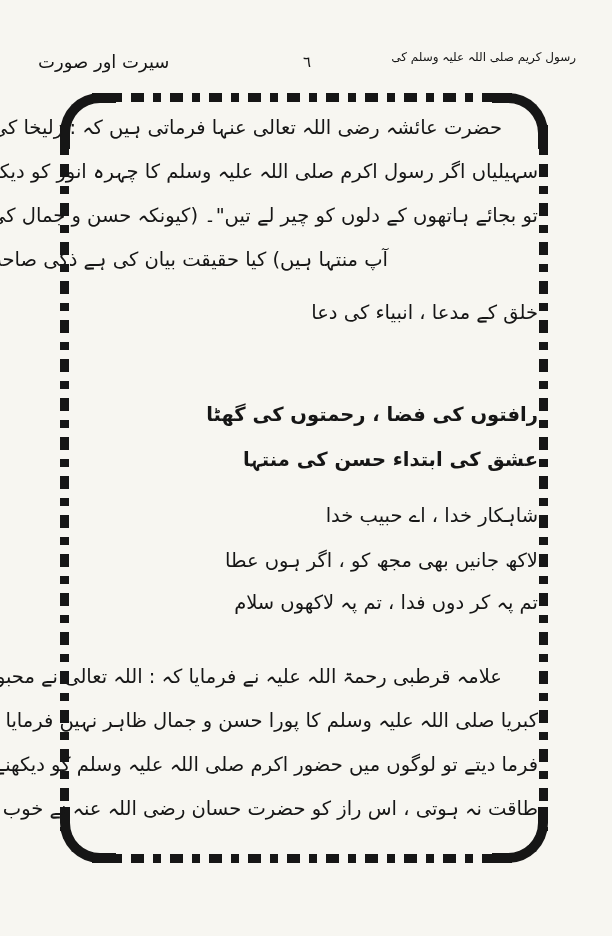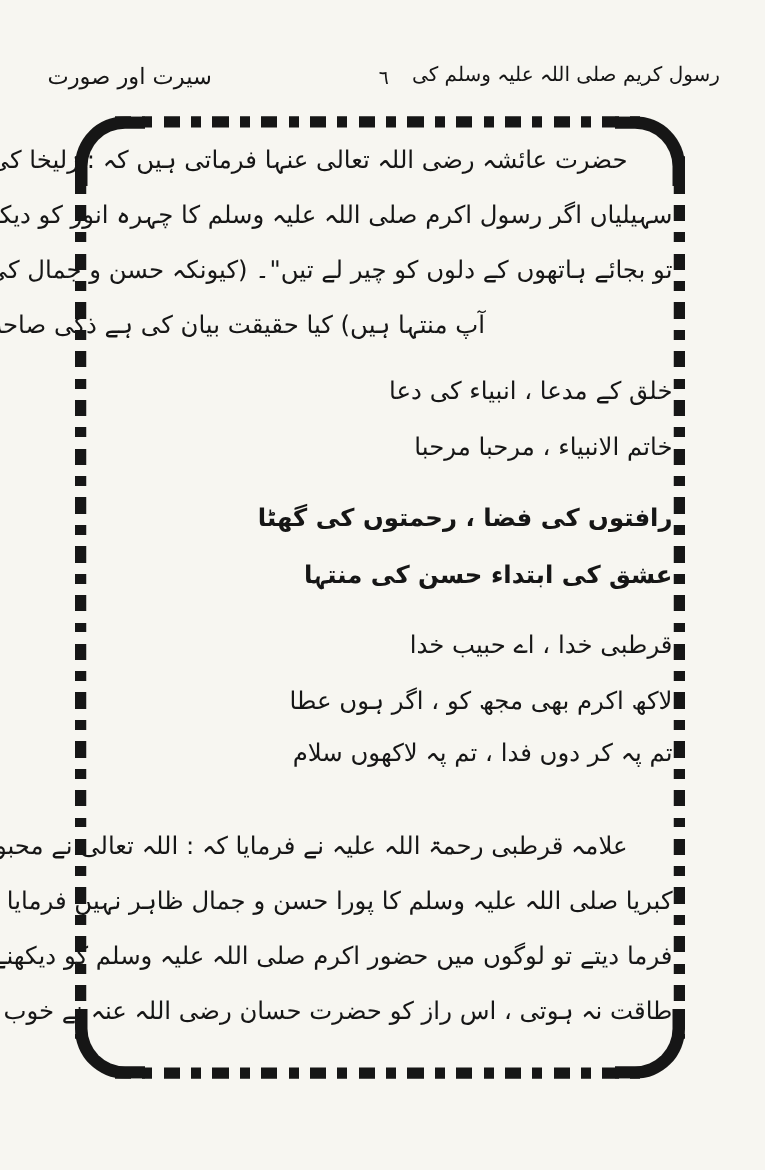--- a/index.html
+++ b/index.html
@@ -8,21 +8,21 @@
     position:relative;
     width:612px;height:936px;
     background:#f7f6f1;
     font-family:"DejaVu Sans", sans-serif;
     color:#161616;
     overflow:hidden;
     margin:0 auto;
   }
   
   .header{position:absolute;top:50px;left:38px;right:36px;height:34px;direction:rtl;}
-  .header-right{position:absolute;right:0;top:0;font-size:16px;white-space:nowrap;}
+  .header-right{position:absolute;right:0;top:0;font-size:12px;white-space:nowrap;}
   .page-number{position:absolute;left:50%;transform:translateX(-50%);top:3px;font-size:15px;}
   .header-left{position:absolute;left:0;top:1px;font-size:18px;white-space:nowrap;}
   
   .frame{position:absolute;left:60px;top:93px;width:488px;height:770px;}
   .edge{position:absolute;}
   .edge-top{left:32px;right:32px;top:0;height:9px;
     background:repeating-linear-gradient(to right,#161616 0 13px,transparent 13px 22px,#161616 22px 30px,transparent 30px 39px);}
   .edge-bottom{left:32px;right:32px;bottom:0;height:9px;
     background:repeating-linear-gradient(to right,#161616 0 13px,transparent 13px 22px,#161616 22px 30px,transparent 30px 39px);}
   .edge-left{top:32px;bottom:32px;left:0;width:9px;
@@ -71,31 +71,30 @@
 
   <div class="block para-1">
     <div class="p-line indent-first">حضرت عائشہ رضی اللہ تعالی عنہا فرماتی ہیں کہ : زلیخا کی</div>
     <div class="p-line">سہیلیاں اگر رسول اکرم صلی اللہ علیہ وسلم کا چہرہ انور کو دیکھ لے تیں</div>
     <div class="p-line">تو بجائے ہاتھوں کے دلوں کو چیر لے تیں"۔ (کیونکہ حسن و جمال کی</div>
     <div class="p-line indent-deep">آپ منتہا ہیں) کیا حقیقت بیان کی ہے ذکی صاحب نے ؎</div>
   </div>
 
   <div class="block verse-1">
     <div class="v-line">خلق کے مدعا ، انبیاء کی دعا</div>
-    <div class="v-line">خاتم الانبیاء ، مرحبا مرحبا</div>
   </div>
 
   <div class="block verse-2">
     <div class="v-line">رافتوں کی فضا ، رحمتوں کی گھٹا</div>
     <div class="v-line">عشق کی ابتداء حسن کی منتہا</div>
   </div>
 
   <div class="block verse-3">
-    <div class="v-line">قرطبی خدا ، اے حبیب خدا</div>
-    <div class="v-line">لاکھ اکرم بھی مجھ کو ، اگر ہوں عطا</div>
+    <div class="v-line">شاہکار خدا ، اے حبیب خدا</div>
+    <div class="v-line">لاکھ جانیں بھی مجھ کو ، اگر ہوں عطا</div>
   </div>
 
   <div class="block verse-4">
     <div class="v-line">تم پہ کر دوں فدا ، تم پہ لاکھوں سلام</div>
   </div>
 
   <div class="block para-2">
     <div class="p-line indent-first">علامہ قرطبی رحمۃ اللہ علیہ نے فرمایا کہ : اللہ تعالی نے محبوب</div>
     <div class="p-line">کبریا صلی اللہ علیہ وسلم کا پورا حسن و جمال ظاہر نہیں فرمایا ، اگر ظاہر</div>
     <div class="p-line">فرما دیتے تو لوگوں میں حضور اکرم صلی اللہ علیہ وسلم کو دیکھنے کی</div>

